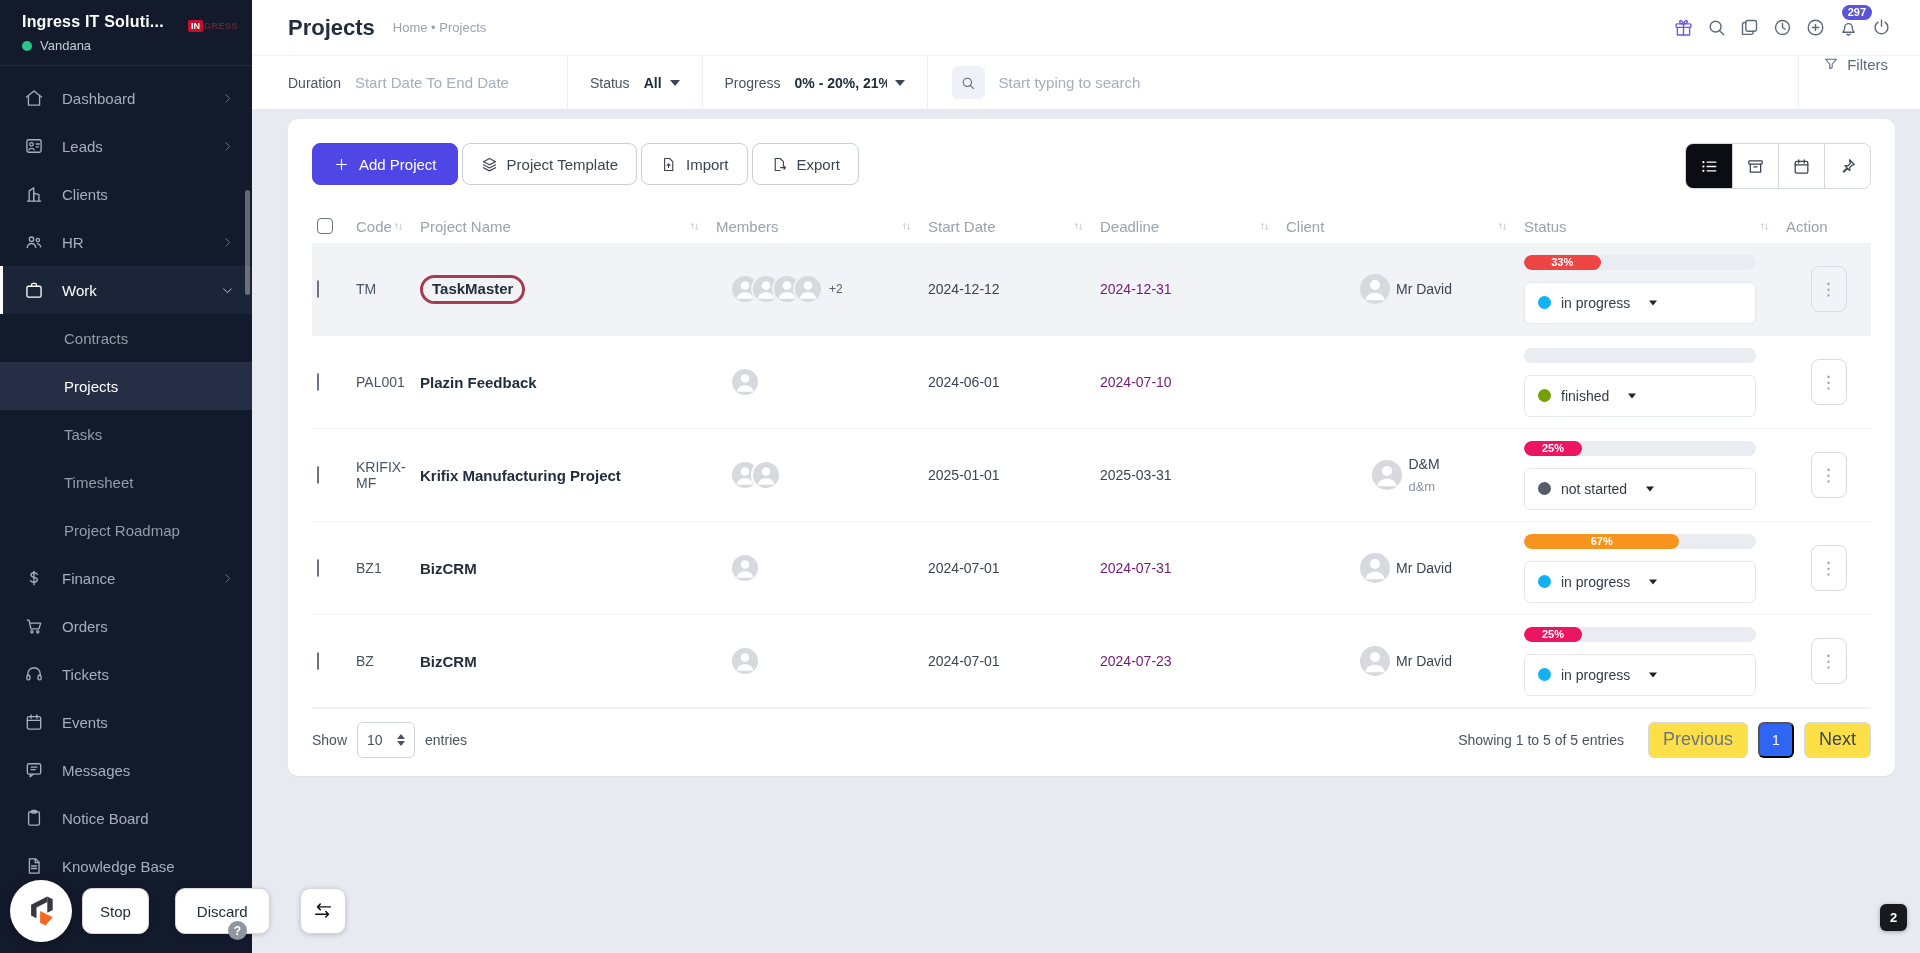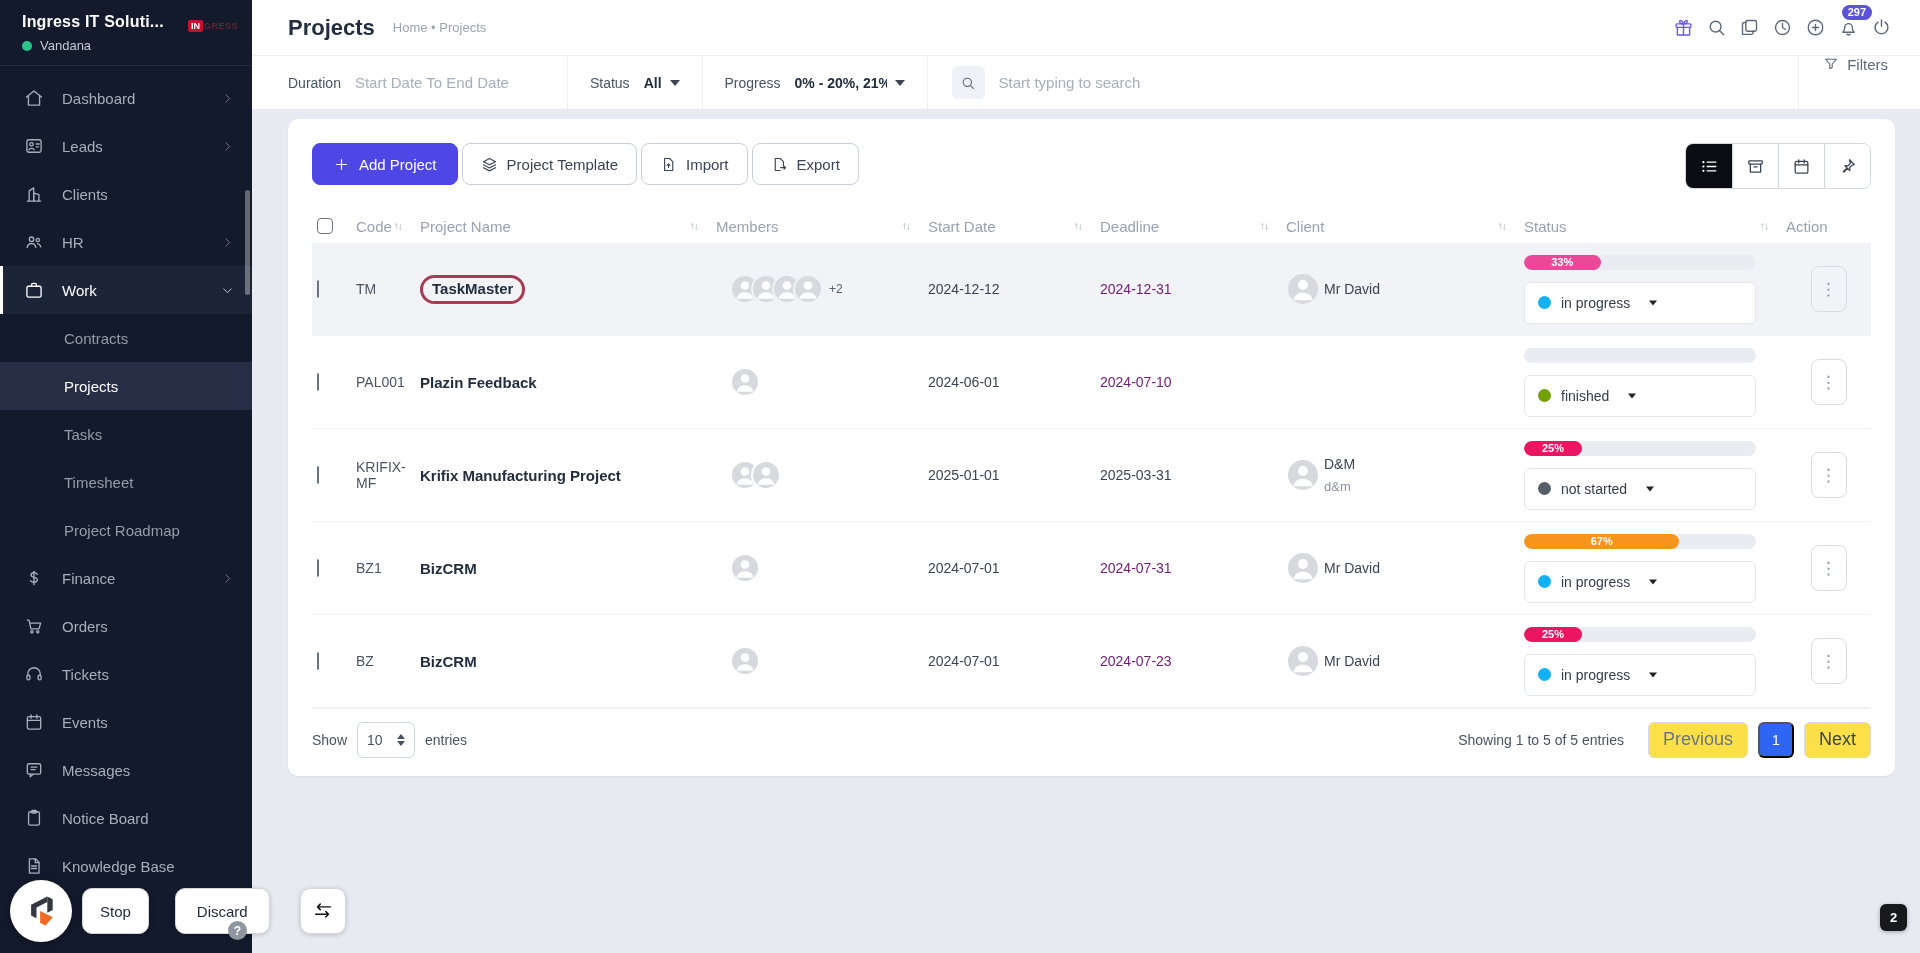--- a/index.html
+++ b/index.html
@@ -84,21 +84,21 @@
   .pname a { color:inherit; text-decoration:none; cursor:pointer; }
   .annot { display:inline-block; border:3px solid #a63c52; border-radius:16px; padding:2px 9px 4px; }
   .members { display:flex; align-items:center; padding-left:14px; }
   .av { width:30px; height:30px; border-radius:50%; background:#d7d9de; border:2px solid #fff; margin-left:-9px; overflow:hidden; flex-shrink:0; }
   .av:first-child { margin-left:0; }
   .trow.highlight .av { border-color:#f2f3f6; }
   .av svg { width:100%; height:100%; display:block; }
   .av.big { width:34px; height:34px; }
   .mextra { font-size:12px; color:#55606e; margin-left:6px; }
   .deadline.overdue { color:#701a75; }
-  .client { display:flex; align-items:center; gap:4px; }
+  .client { display:flex; align-items:center; gap:4px;justify-content:center; }
   .client-names { display:flex; flex-direction:column; gap:7px; }
   .client-sub { font-size:13px; color:#8a94a2; }
   .statuscell { width:232px; }
   .ptrack { height:15px; border-radius:8px; background:#e9ecf1; overflow:hidden; }
   .pfill { height:100%; border-radius:8px; color:#fff; font-size:11px; font-weight:700; display:flex; align-items:center; justify-content:center; }
   .ssel { margin-top:12px; height:42px; border:1px solid #e3e7ec; border-radius:6px; background:#fff; display:flex; align-items:center; padding:0 13px; gap:10px; cursor:pointer; }
   .sdot { width:13px; height:13px; border-radius:50%; flex-shrink:0; }
   .sslabel { font-size:14px; color:#333c49; }
   .ssel .caret-dn { border-top-color:#222; transform:scale(.8); }
   .actioncell { display:flex; justify-content:center; }
@@ -581,21 +581,21 @@
                     <path d="M4.2 21c.9-4.2 4.1-6 7.8-6s6.9 1.8 7.8 6z" fill="#fff"></path>
                   </svg>
                 </span>
                 <span class="client-names">
                   <span>Mr David</span>
                 </span>
     </div>
     <div>
       <div class="statuscell">
         <div class="ptrack">
-          <div class="pfill" style="width:33%;background:#ec4899">33%</div>
+          <div class="pfill" style="width:33%;background:#ef4444">33%</div>
         </div>
         <div class="ssel">
           <span class="sdot" style="background:#12b2f2"></span>
           <span class="sslabel">in progress</span>
           <span class="caret-dn"></span>
         </div>
       </div>
     </div>
     <div class="actioncell">
                 <button class="dots-btn">⋮</button>

